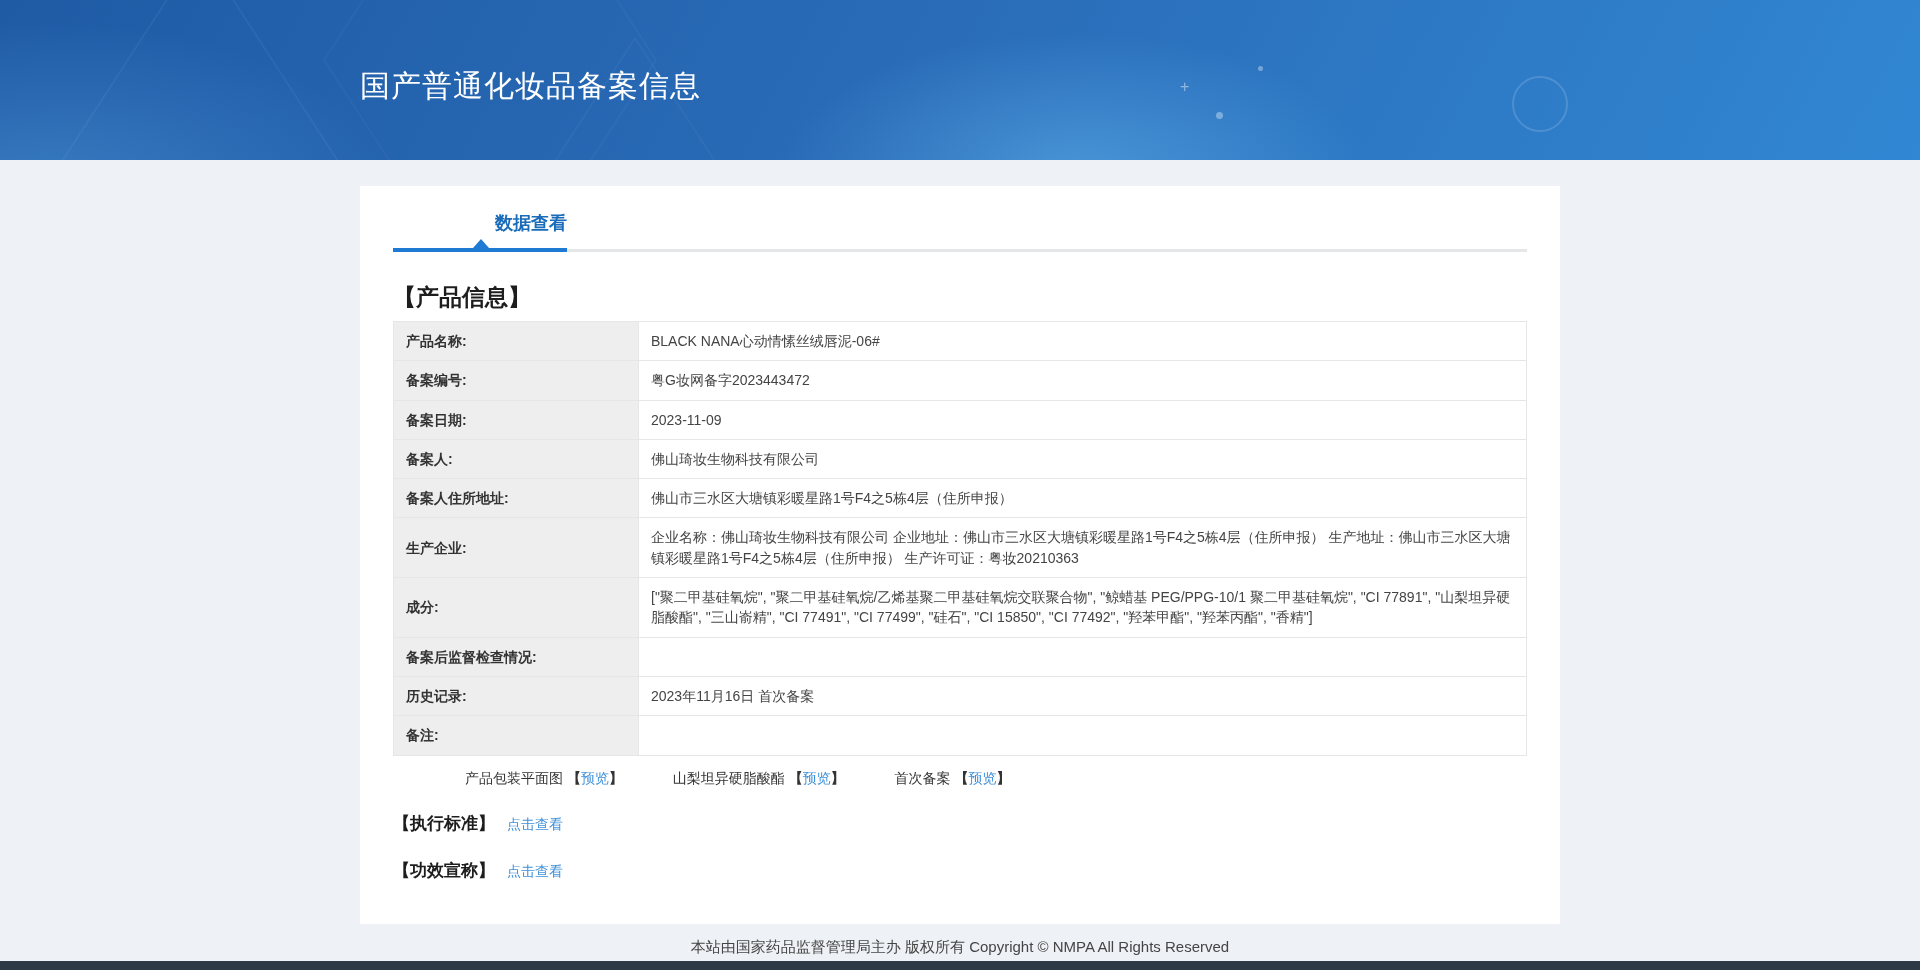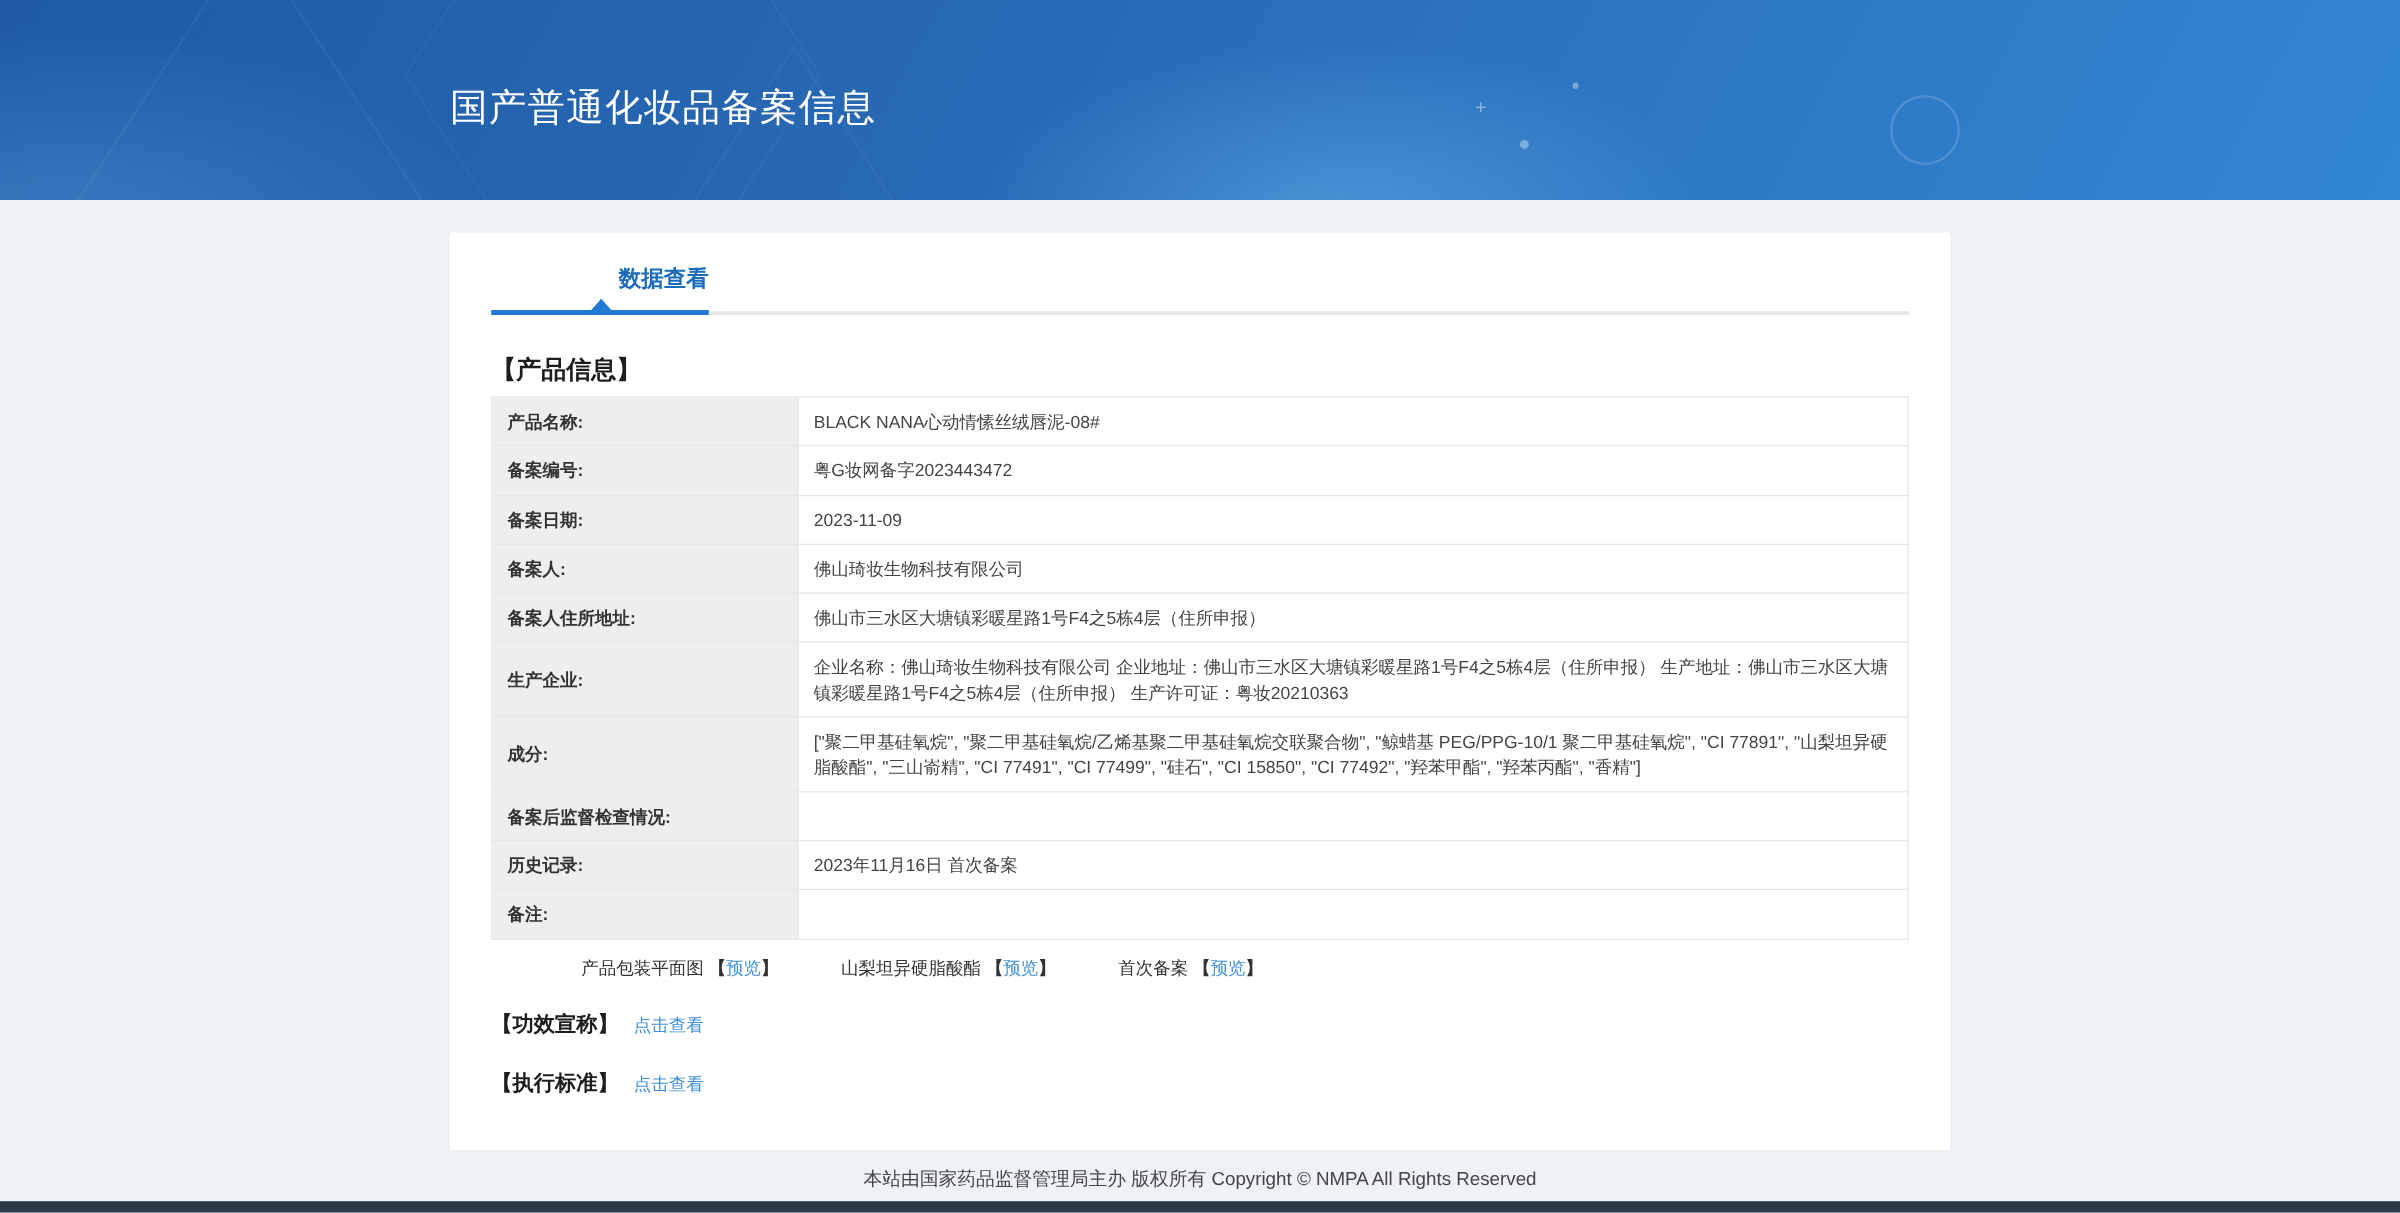--- a/index.html
+++ b/index.html
@@ -33,21 +33,21 @@
 
   .tabs { position:relative; height:66px; border-bottom:3px solid #e4e6e8; }
   .tab { position:absolute; left:0; bottom:14px; width:174px; text-align:right;
     font-size:18px; font-weight:bold; color:#1a6cba; cursor:pointer; }
   .tab-bar { position:absolute; left:0; bottom:-3px; width:174px; height:4px;
     background:var(--accent-blue,#1e7ad2); }
   .tab-tri { position:absolute; left:80px; bottom:1px; width:0; height:0;
     border-left:8px solid transparent; border-right:8px solid transparent;
     border-bottom:9px solid var(--accent-blue,#1e7ad2); }
 
-  .section-title { font-size:20px; font-weight:bold; color:#1d1d1d; margin:30px 0 8px;font-family:Liberation Mono, monospace; }
+  .section-title { font-size:23px; font-weight:bold; color:#1d1d1d; margin:30px 0 8px;font-family:Liberation Mono, monospace; }
 
   table.info { width:100%; border-collapse:collapse; border:1px solid #8fb5da;
     table-layout:fixed; }
   table.info td { border:1px solid #e6e6e6; font-size:14px; line-height:1.45;
     padding:9px 12px; vertical-align:middle; }
   td.lbl { width:245px; background:#eeeeee; font-weight:bold; color:#333; }
   td.val { color:#444; padding-left:15px; word-break:break-all; }
 
   .pkg-line { margin:14px 0 0 72px; font-size:14px; color:#333; }
   .pkg-item { margin-right:46px; }
@@ -82,21 +82,21 @@
     <div class="tab-bar"></div>
     <div class="tab-tri"></div>
   </div>
 
   <div class="section-title">【产品信息】</div>
 
   <table class="info">
     <tbody>
       <tr>
         <td class="lbl">产品名称:</td>
-        <td class="val">BLACK NANA心动情愫丝绒唇泥-08#</td>
+        <td class="val">BLACK NANA心动情愫丝绒唇泥-06#</td>
       </tr>
       <tr>
         <td class="lbl">备案编号:</td>
         <td class="val">粤G妆网备字2023443472</td>
       </tr>
       <tr>
         <td class="lbl">备案日期:</td>
         <td class="val">2023-11-09</td>
       </tr>
       <tr>
@@ -140,23 +140,23 @@
       <span>山梨坦异硬脂酸酯</span>
       <span class="bk">【</span><a class="lnk">预览</a><span class="bk">】</span>
     </span>
     <span class="pkg-item">
       <span>首次备案</span>
       <span class="bk">【</span><a class="lnk">预览</a><span class="bk">】</span>
     </span>
   </div>
 
   <div class="std-line">
-    <span class="bk-title">【功效宣称】</span><a class="lnk">点击查看</a>
+    <span class="bk-title">【执行标准】</span><a class="lnk">点击查看</a>
   </div>
 
   <div class="std-line">
-    <span class="bk-title">【执行标准】</span><a class="lnk">点击查看</a>
+    <span class="bk-title">【功效宣称】</span><a class="lnk">点击查看</a>
   </div>
 
 </div>
 
 <div class="page-footer">本站由国家药品监督管理局主办 版权所有 Copyright © NMPA All Rights Reserved</div>
 <div class="bottom-bar"></div>
 
 </body></html>

